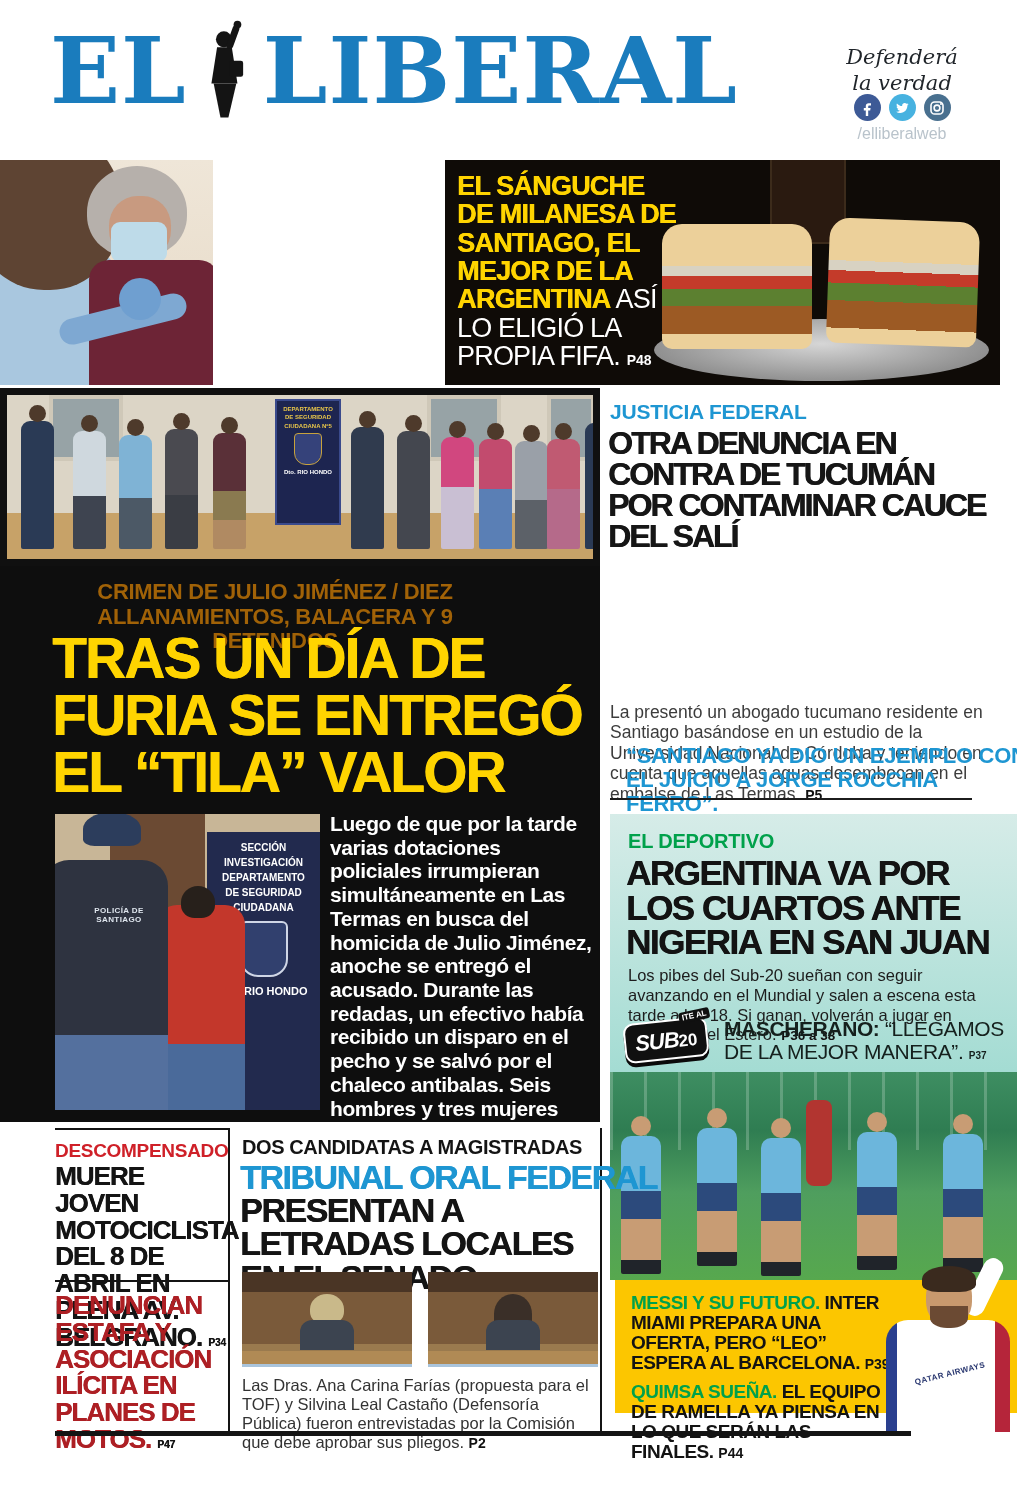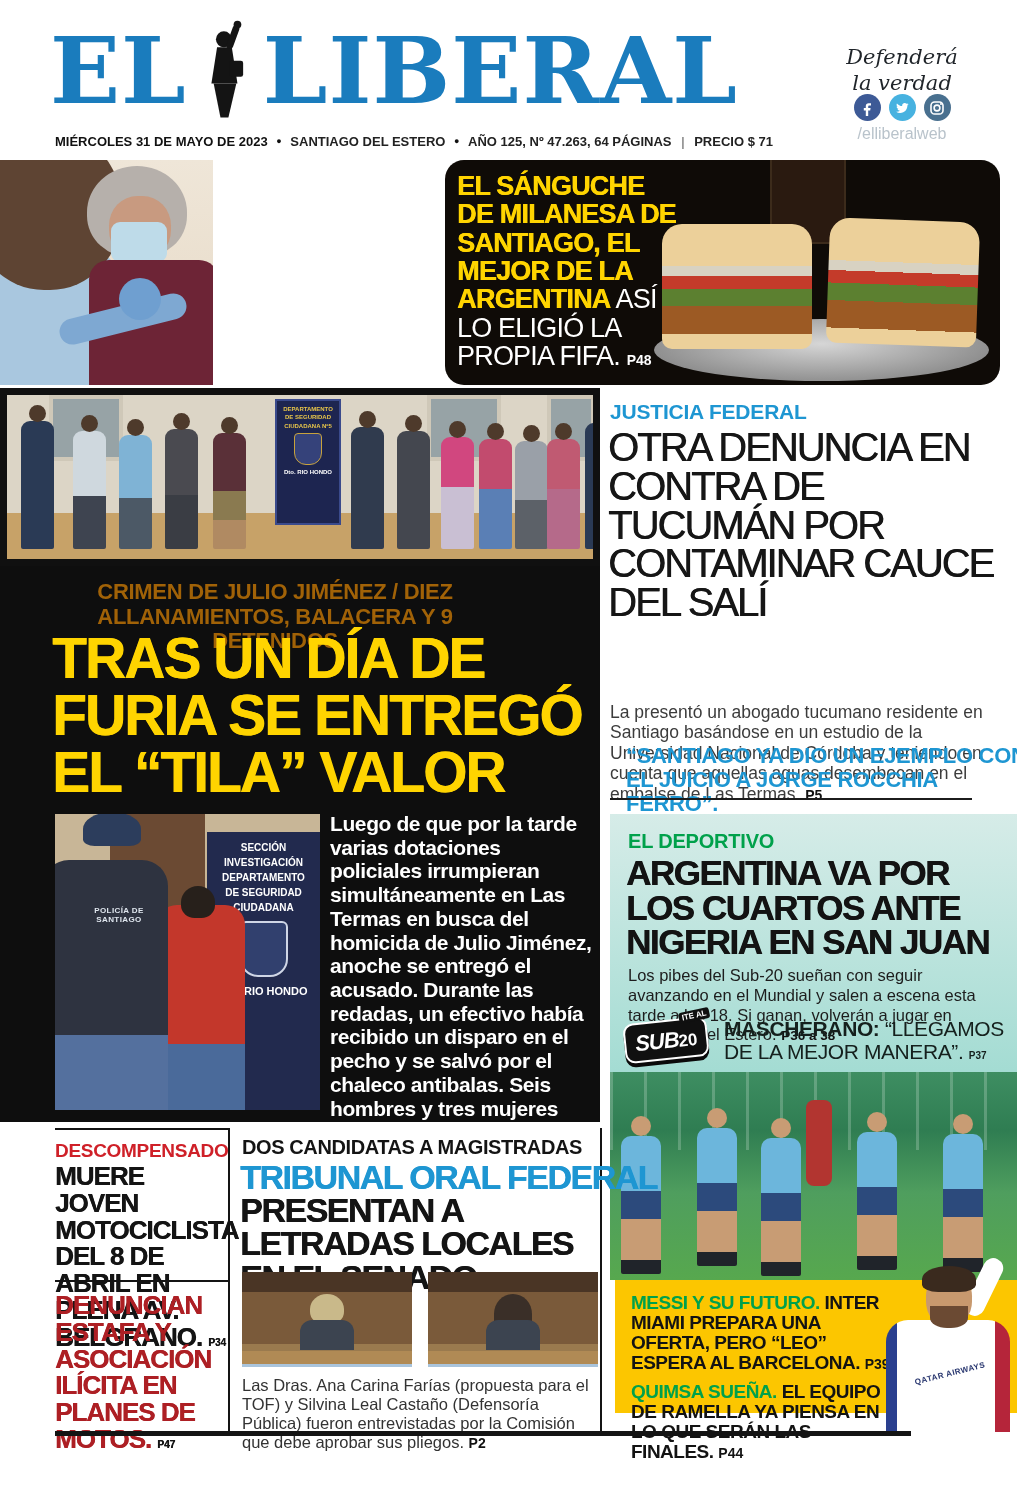--- a/index.html
+++ b/index.html
@@ -40,21 +40,21 @@
   .pv-top{position:absolute;right:-6px;top:100px;width:130px;height:130px;background:#6d2436;border-radius:20px 20px 0 0;}
   .pv-arm{position:absolute;left:58px;top:146px;width:130px;height:26px;background:#7ea8d2;border-radius:13px;transform:rotate(-14deg);}
   .pv-hand{position:absolute;right:52px;top:118px;width:42px;height:42px;background:#6f9fd0;border-radius:50%;}
 
   .panel-convocan{left:213px;top:160px;width:232px;height:225px;background:#ece7dd;box-sizing:border-box;
     padding:12px 10px 0 8px;text-align:right;}
   .convocan-text{font-size:25px;line-height:1.05;letter-spacing:-0.8px;color:#141414;}
   .h-strong{font-weight:bold;text-shadow:0.5px 0 0 currentColor;}
   .h-light{font-weight:normal;}
 
-  .panel-sanguche{left:445px;top:160px;width:555px;height:225px;background:#0f0b07;overflow:hidden;border-radius:19px;}
+  .panel-sanguche{left:445px;top:160px;width:555px;height:225px;background:#0f0b07;overflow:hidden;}
   .sang-art{position:absolute;right:0;top:0;width:350px;height:225px;}
   .sg-glass{position:absolute;left:120px;top:-4px;width:72px;height:84px;background:#2a1a10;border:2px solid #3c2b1b;border-radius:4px;}
   .sg-tray{position:absolute;left:4px;bottom:4px;width:335px;height:62px;background:radial-gradient(ellipse at 50% 40%,#d6d6d6,#8d8d8d 75%);border-radius:50%;}
   .sg-half{position:absolute;bottom:36px;width:150px;height:125px;border-radius:20px 20px 10px 10px;
     background:linear-gradient(180deg,#ecd09a 0 34%,#d8d2c2 34% 42%,#c43b2a 42% 52%,#5c8030 52% 66%,#9c5a24 66% 88%,#ecd09a 88% 100%);}
   .sg-h1{left:12px;}
   .sg-h2{left:178px;bottom:40px;transform:rotate(2deg);}
   .sang-text{position:absolute;left:12px;top:12px;width:220px;font-size:27px;line-height:1.05;letter-spacing:-0.8px;}
   .sang-yellow{color:#ffd400;font-weight:bold;text-shadow:0.5px 0 0 currentColor;}
   .sang-white{color:#fff;font-weight:normal;}
@@ -91,21 +91,21 @@
     letter-spacing:0.4px;}
   .sus-red{position:absolute;left:102px;bottom:0;width:88px;height:205px;border-radius:20px 20px 0 0;
     background:linear-gradient(180deg,#c3372b 0 68%,#4a6a9a 68% 100%);}
   .sus-redhead{position:absolute;left:126px;bottom:192px;width:34px;height:32px;background:#27201b;border-radius:50% 50% 40% 40%;}
   .crime-body{position:absolute;left:330px;top:246px;width:266px;font-size:21px;font-weight:bold;color:#fff;
     line-height:1.13;letter-spacing:-0.4px;}
   .crime-body .pref{font-size:15px;}
 
   
   .federal-kicker{left:610px;top:400px;font-size:21px;font-weight:bold;color:#1e96d2;letter-spacing:-0.2px;}
-  .federal-headline{left:608px;top:428px;width:390px;font-size:40px;font-weight:normal;color:#161616;
+  .federal-headline{left:608px;top:428px;width:390px;font-size:32px;font-weight:bold;color:#161616;
     line-height:0.97;letter-spacing:-2px;text-shadow:0.6px 0 0 currentColor;}
   .federal-body{left:610px;top:662px;width:402px;font-size:17.5px;color:#3c3c3c;line-height:1.17;margin-top:40px;}
   .federal-body .pref{color:#111;}
   .federal-quote{left:610px;top:744px;width:402px;font-size:22px;font-weight:bold;color:#1e96d2;
     line-height:1.08;letter-spacing:-0.3px;margin-left:16px;}
   .federal-rule{left:610px;top:798px;width:362px;height:2px;background:#1c1c1c;}
 
   
   .panel-deportivo{left:610px;top:814px;width:407px;height:466px;overflow:hidden;
     background:linear-gradient(180deg,#d6ece8 0%,#a4dcd3 55%,#7fccc3 100%);}
@@ -220,29 +220,20 @@
     <span class="soc soc-ig">
       <svg width="16" height="16" viewBox="0 0 20 20">
           <rect x="2.5" y="2.5" width="15" height="15" rx="4.5" fill="none" stroke="#fff" stroke-width="2"></rect>
           <circle cx="10" cy="10" r="3.6" fill="none" stroke="#fff" stroke-width="2"></circle>
           <circle cx="15" cy="5" r="1.3" fill="#fff"></circle>
         </svg>
     </span>
   </div>
   <div class="abs handle">/elliberalweb</div>
 
-  <div class="abs dateline">
-    <span class="dl-strong">MIÉRCOLES 31 DE MAYO DE 2023</span>
-    <span class="dl-dot">●</span>
-    <span class="dl-part">SANTIAGO DEL ESTERO</span>
-    <span class="dl-dot">●</span>
-    <span class="dl-part">AÑO 125, Nº 47.263, 64 PÁGINAS</span>
-    <span class="dl-pipe">|</span>
-    <span class="dl-part">PRECIO $ 71</span>
-  </div>
 
   <div class="abs photo-vaccine">
     <i class="pv-nursebody"></i>
       <i class="pv-nursehair"></i>
     <i class="pv-hair"></i>
       <i class="pv-face"></i>
       <i class="pv-mask"></i>
     <i class="pv-top"></i>
       <i class="pv-arm"></i>
       <i class="pv-hand"></i>

